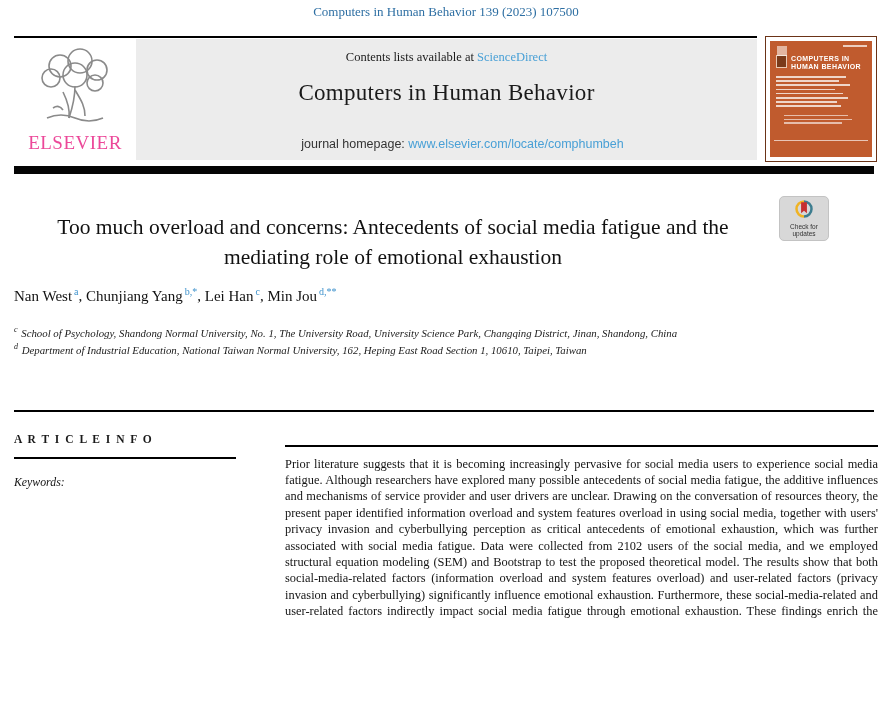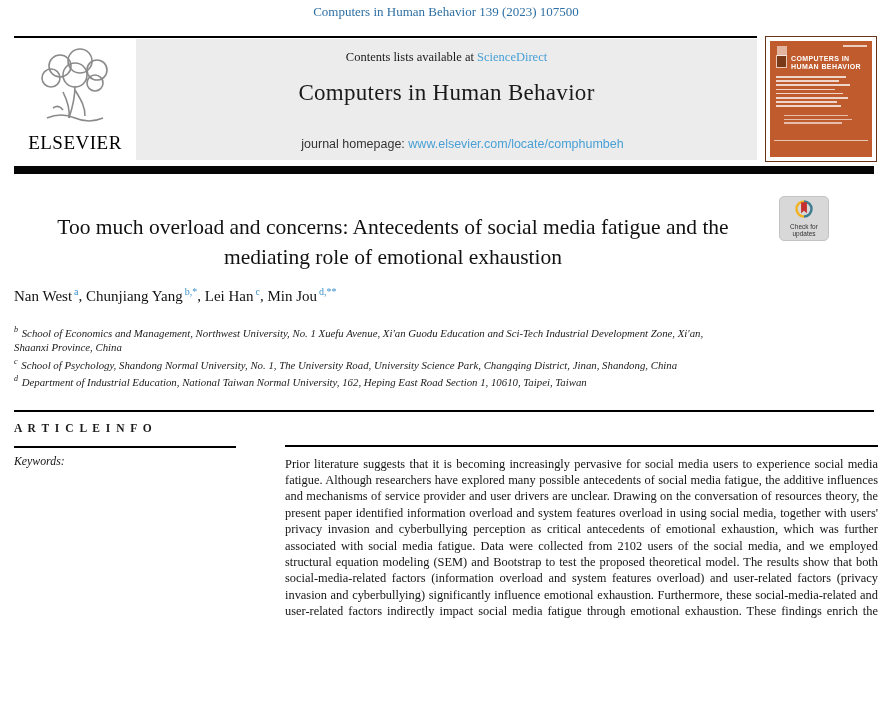--- a/index.html
+++ b/index.html
@@ -10,21 +10,21 @@
   
   .journal-ref { position:absolute; top:4px; left:0; right:0; text-align:center;
                  font-size:13px; color:#2e6fa3; }
 
   
   .rule-top { position:absolute; left:14px; top:36px; width:743px; height:2px; background:#000; }
   .masthead { position:absolute; left:14px; top:39px; width:743px; height:121px;
               background:#ececec; display:flex; }
   .logo-pane { width:122px; height:100%; background:#fff; display:flex; flex-direction:column;
                align-items:center; justify-content:flex-end; padding-bottom:6px; }
-  .elsevier-word { font-size:19px; color:#000000; letter-spacing:0.5px; margin-top:2px; }
+  .elsevier-word { font-size:19px; color:#ec4899; letter-spacing:0.5px; margin-top:2px; }
   .mast-center { flex:1; position:relative; text-align:center; }
   .contents-line { margin-top:11px; font-size:12.5px; color:#1a1a1a; }
   .link { color:#49a0d6; }
   .mast-title { margin-top:15px; font-size:23px; color:#1a1a1a; letter-spacing:0.3px; }
   .homepage-line { position:absolute; bottom:9px; left:0; right:0;
                    font-family:"Liberation Sans", sans-serif; font-size:12.5px; color:#333;padding-left:32px; }
   .bar-bottom { position:absolute; left:14px; top:166px; width:860px; height:8px; background:#050505; }
 
   
   .cover { position:absolute; left:765px; top:36px; width:112px; height:126px;
@@ -58,25 +58,25 @@
   .authors { position:absolute; left:14px; top:286px; font-size:15px; color:#111; }
   .authors sup { color:#3e92cc; font-size:10px; margin-left:2px; }
 
   
   .affils { position:absolute; left:14px; top:323px; width:700px;
             font-style:italic; font-size:10.8px; line-height:14.6px; color:#1a1a1a; }
   .affil sup { font-size:8px; margin-right:1px; }
 
   
   .rule-mid { position:absolute; left:14px; top:410px; width:860px; height:2px; background:#000; }
-  .col-left { position:absolute; left:14px; top:422px; width:222px; }
+  .col-left { position:absolute; left:14px; top:433px; width:222px; }
   .col-right { position:absolute; left:285px; top:433px; width:593px; }
   .sec-head { font-size:11.5px; font-weight:bold; letter-spacing:1.5px; color:#1a1a1a; }
   .sec-rule { margin-top:12px; height:1.5px; background:#000; }
-  .kw-label { margin-top:6px; font-style:italic; font-size:11.8px; }
+  .kw-label { margin-top:16px; font-style:italic; font-size:11.8px; }
   .kw { font-size:12.2px; line-height:14.8px; }
   .abstract-text { margin-top:9px; font-size:12.4px; line-height:16.4px;
                    text-align:justify; color:#141414; }
 
   
   .watermark { position:absolute; left:716px; top:653px; display:flex; align-items:flex-end;
                gap:6px; z-index:5; opacity:.6;flex-direction:column; }
   .wm-circle { width:32px; height:32px; border:2px solid #9a9a9a; border-radius:50%;
                position:relative; flex:0 0 auto; }
   .wm-circle::after { content:""; position:absolute; inset:6px; border:1.5px solid #9a9a9a;
@@ -174,21 +174,20 @@
       <span class="author"><span>Chunjiang Yang</span><sup>b,*</sup><span>, </span></span>
     
       <span class="author"><span>Lei Han</span><sup>c</sup><span>, </span></span>
     
       <span class="author"><span>Min Jou</span><sup>d,**</sup><span></span></span>
     </div>
 
   <div class="affils">
 
 
-      <div class="affil"><sup>b</sup> <span>School of Economics and Management, Northwest University, No. 1 Xuefu Avenue, Xi'an Guodu Education and Sci-Tech Industrial Development Zone, Xi'an, Shaanxi Province, China</span></div>
 
       <div class="affil"><sup>c</sup> <span>School of Psychology, Shandong Normal University, No. 1, The University Road, University Science Park, Changqing District, Jinan, Shandong, China</span></div>
 
       <div class="affil"><sup>d</sup> <span>Department of Industrial Education, National Taiwan Normal University, 162, Heping East Road Section 1, 10610, Taipei, Taiwan</span></div>
     </div>
 
   <div class="rule-mid"></div>
 
   <div class="col-left">
     <div class="sec-head">A R T I C L E  I N F O</div>

